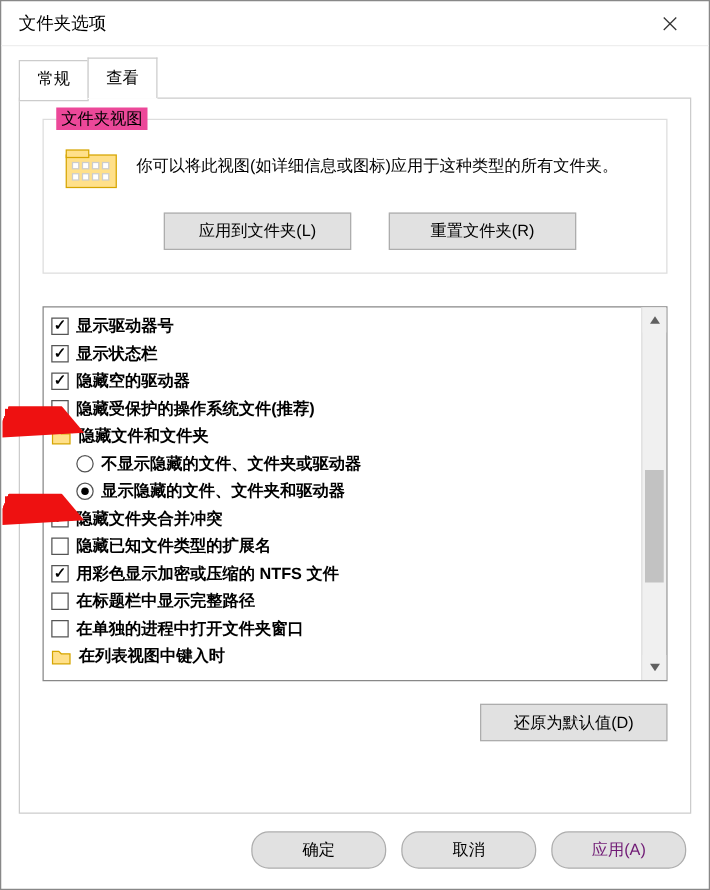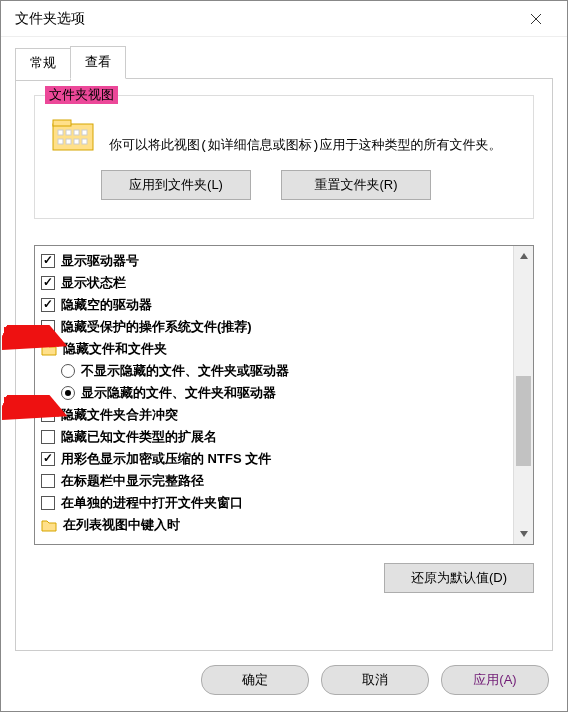--- a/index.html
+++ b/index.html
@@ -75,37 +75,36 @@
   .fieldset .legend {
     position: absolute;
     top: -10px; left: 10px;
     background: #ec4899;
     padding: 0 4px;
     font-size: 13px;
   }
   .folder-view-row {
     display: flex;
     gap: 14px;
-    align-items: flex-end;
-    font-family: Liberation Mono, monospace;
+    align-items: center;
   }
   .folder-icon {
     width: 44px; height: 44px;
     margin-top: 2px;
     flex-shrink: 0;
   }
   .fv-text {
     line-height: 1.45;
     flex: 1;
   }
   .fv-buttons {
     display: flex;
     gap: 30px;
     margin-top: 14px;
-    margin-left: 50px;
+    margin-left: 80px;
   }
   .btn {
     min-width: 150px;
     height: 30px;
     background: #e1e1e1;
     border: 1px solid #adadad;
     display: inline-flex; align-items: center; justify-content: center;
     font-size: 13px;
     padding: 0 12px;
   }

